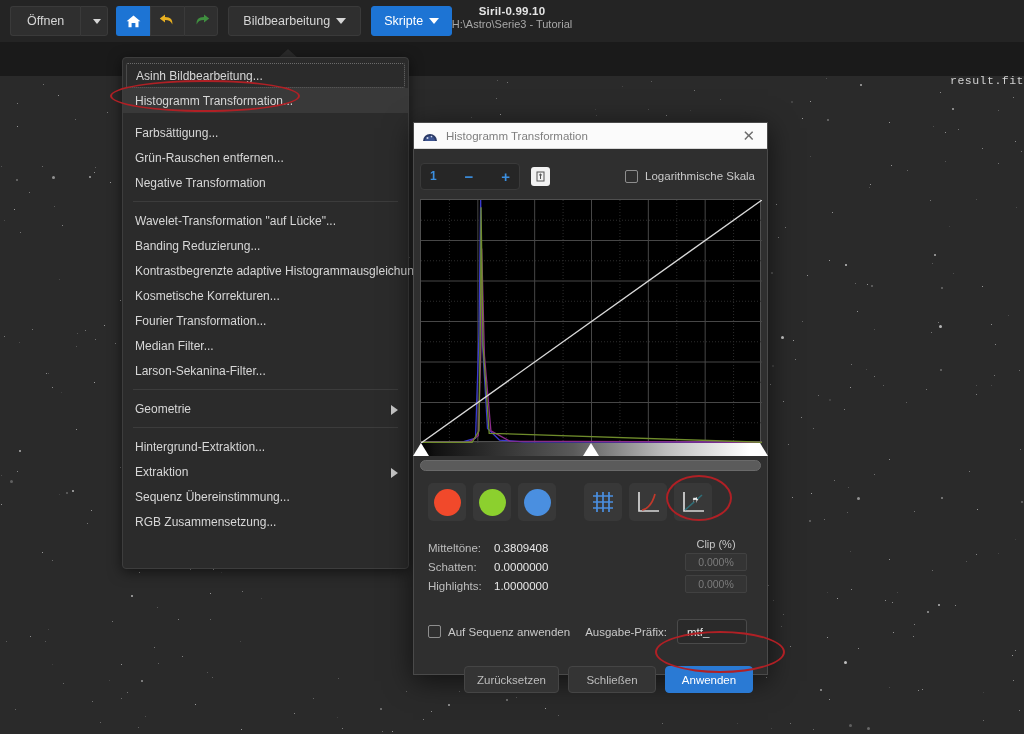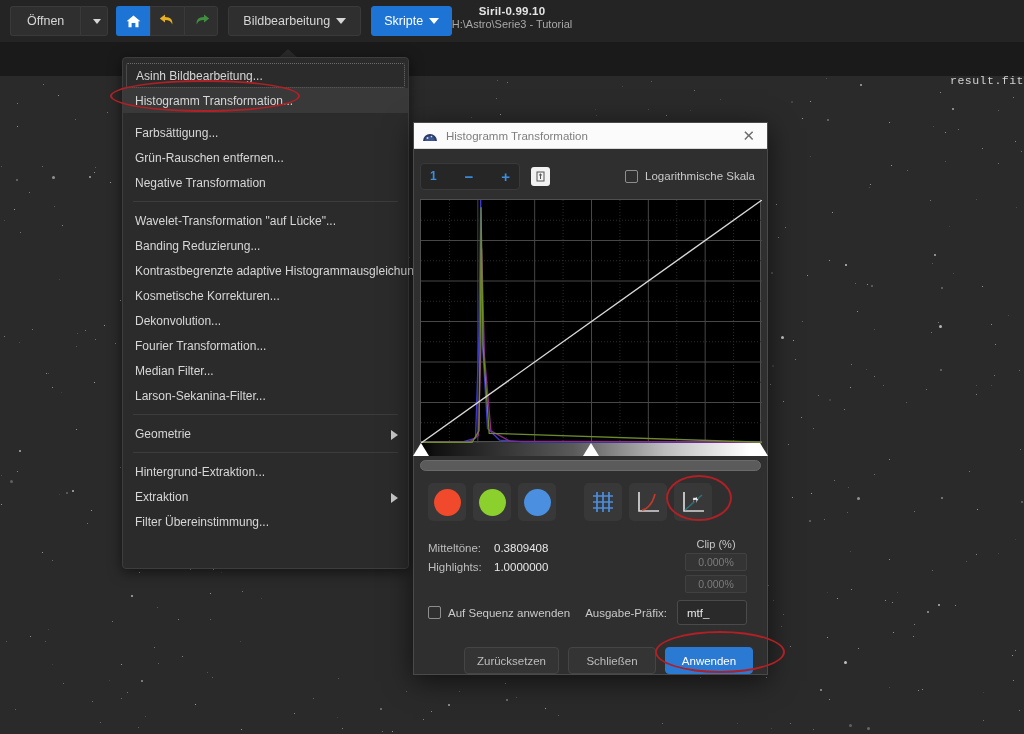--- a/index.html
+++ b/index.html
@@ -782,23 +782,20 @@
       <div class="mi">
         <span>Banding Reduzierung...</span>
       </div>
       <div class="mi">
         <span>Kontrastbegrenzte adaptive Histogrammausgleichung.....</span>
       </div>
       <div class="mi">
         <span>Kosmetische Korrekturen...</span>
       </div>
       <div class="mi">
-        <span>Dekonvolution...</span>
-      </div>
-      <div class="mi">
         <span>Fourier Transformation...</span>
       </div>
       <div class="mi">
         <span>Median Filter...</span>
       </div>
       <div class="mi">
         <span>Larson-Sekanina-Filter...</span>
       </div>
       <div class="msep"></div>
       <div class="mi">
@@ -807,21 +804,24 @@
       </div>
       <div class="msep"></div>
       <div class="mi">
         <span>Hintergrund-Extraktion...</span>
       </div>
       <div class="mi">
         <span>Extraktion</span>
         <span class="arrow"></span>
       </div>
       <div class="mi">
-        <span>Filter Übereinstimmung...</span>
+        <span>Sequenz Übereinstimmung...</span>
+      </div>
+      <div class="mi">
+        <span>RGB Zusammensetzung...</span>
       </div>
     </div>
 
   <div class="dlg">
     <div class="dlg-title">
       <svg class="ico" viewBox="0 0 16 14">
         <path d="M1 12 A7 7 0 0 1 15 12 Z" fill="#2b3a66"></path>
         <path d="M3 12 A5 5 0 0 1 13 12 Z" fill="#3d5490"></path>
         <circle cx="5.5" cy="9" r="1" fill="#cfd8ee"></circle>
         <circle cx="9.5" cy="7.6" r=".8" fill="#cfd8ee"></circle>
@@ -921,20 +921,24 @@
           </svg>
         </div>
       </div>
 
       <div class="vals">
         <div class="vrow">
           <div class="vlbl">Mitteltöne:</div>
           <div class="vval">0.3809408</div>
         </div>
         <div class="vrow">
+          <div class="vlbl">Schatten:</div>
+          <div class="vval">0.0000000</div>
+        </div>
+        <div class="vrow">
           <div class="vlbl">Highlights:</div>
           <div class="vval">1.0000000</div>
         </div>
         <div class="clipwrap">
           <div class="cliphdr">Clip (%)</div>
           <div class="clipbox">0.000%</div>
           <div class="clipbox">0.000%</div>
         </div>
       </div>
 

